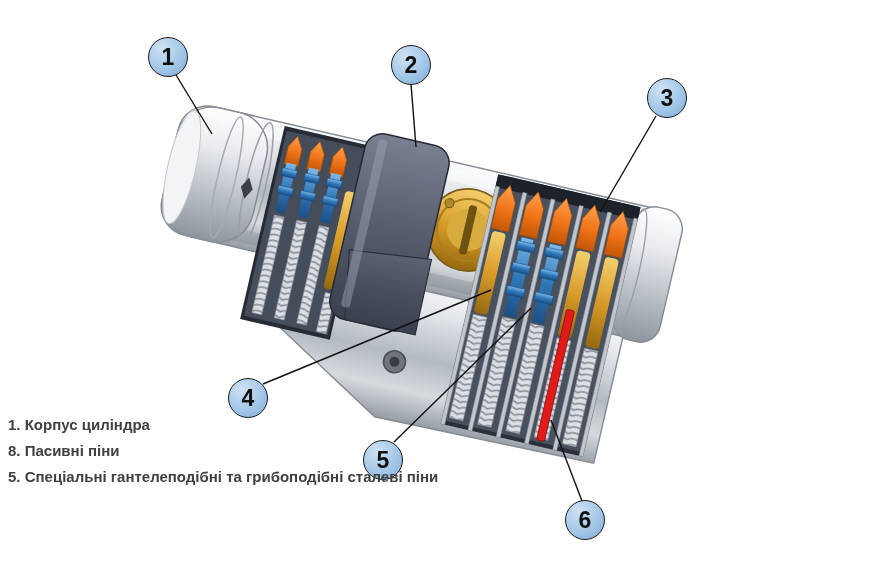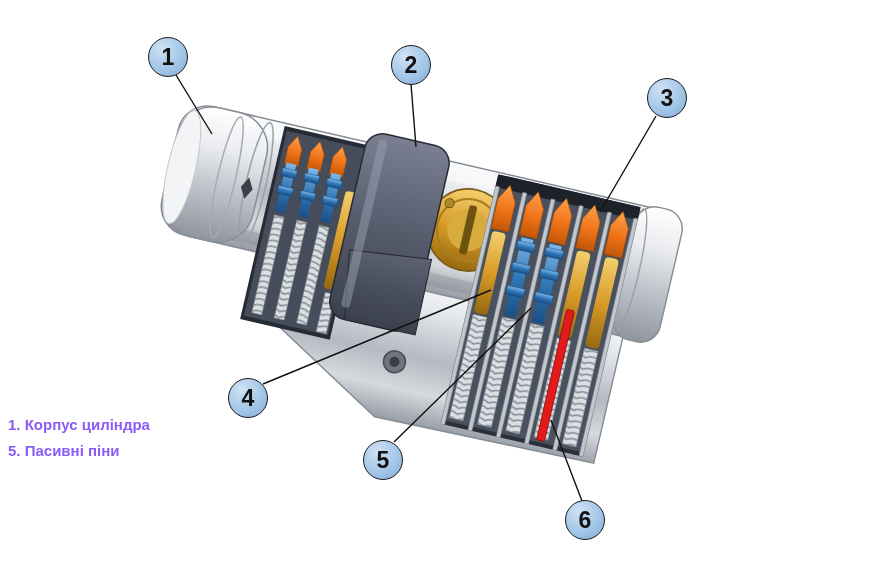--- a/index.html
+++ b/index.html
@@ -17,21 +17,21 @@
     font-size:23px; font-weight:600; color:#111; user-select:none;
   }
   .c1 { left:148px; top:37px; }
   .c2 { left:391px; top:45px; }
   .c3 { left:647px; top:78px; }
   .c4 { left:228px; top:378px; }
   .c5 { left:363px; top:440px; }
   .c6 { left:565px; top:500px; }
 
   .legend {
-    position:absolute; left:8px; top:412px; color:#8b5cf6;
+    position:absolute; left:8px; top:412px; color:#404040;
     font-size:15px; font-weight:bold; line-height:26px; white-space:nowrap;
   }
   .legend-item { height:26px; }
 </style>
 </head>
 <body>
 
 <div class="canvas">
 
   <svg class="illustration" width="896" height="584" viewBox="0 0 896 584">
@@ -207,16 +207,17 @@
 
   <div class="callout c1">1</div>
   <div class="callout c2">2</div>
   <div class="callout c3">3</div>
   <div class="callout c4">4</div>
   <div class="callout c5">5</div>
   <div class="callout c6">6</div>
 
   <div class="legend">
     <div class="legend-item">1. Корпус циліндра</div>
-    <div class="legend-item">5. Пасивні піни</div>
+    <div class="legend-item">8. Пасивні піни</div>
+    <div class="legend-item">5. Спеціальні гантелеподібні та грибоподібні сталеві піни</div>
   </div>
 
 </div>
 
 </body></html>

